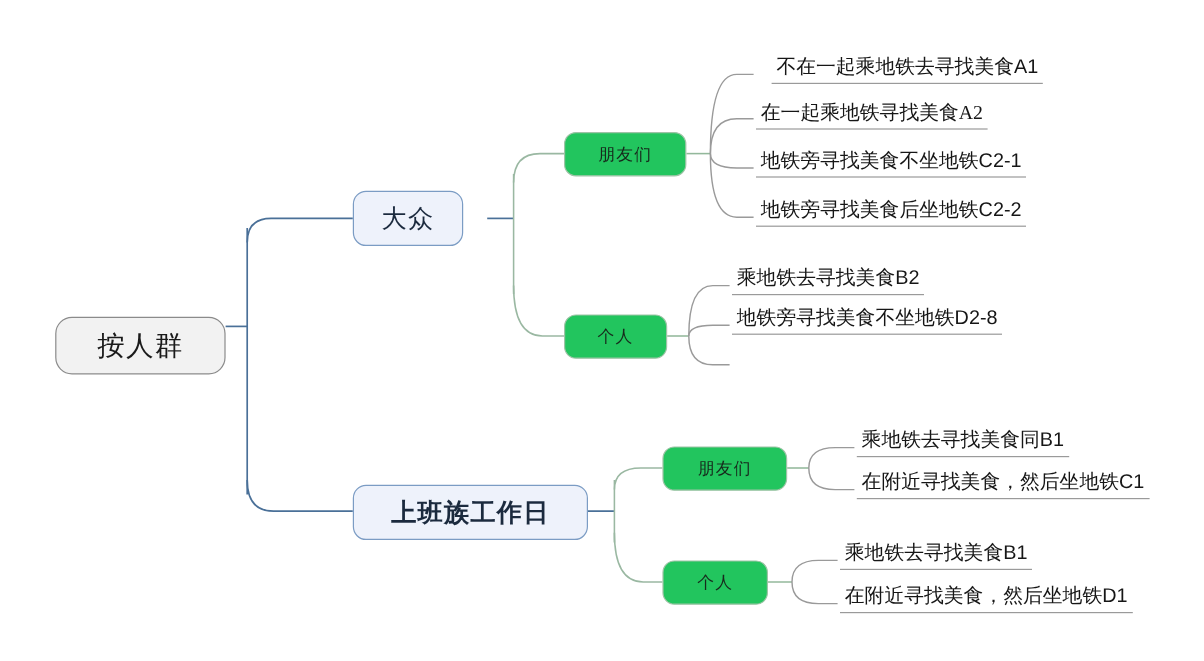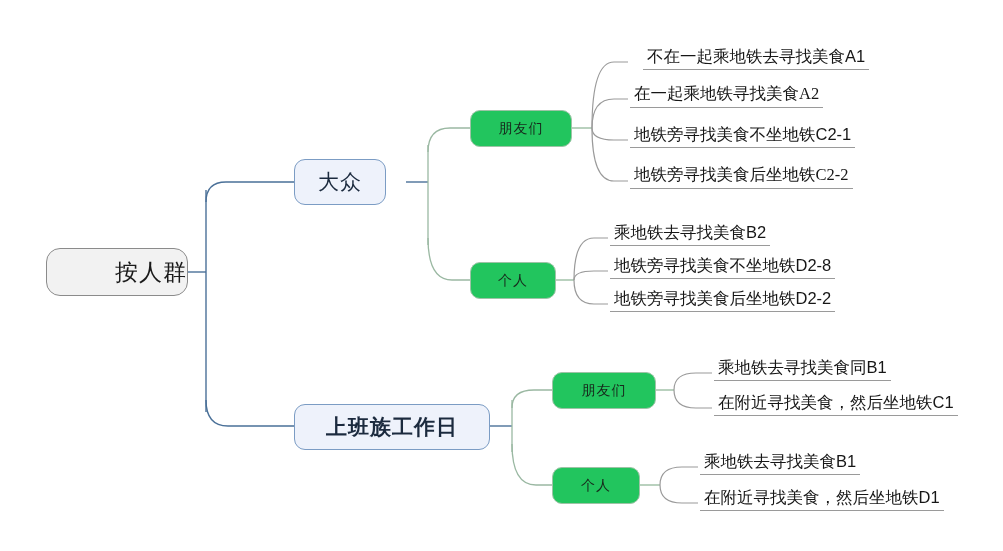--- a/index.html
+++ b/index.html
@@ -112,21 +112,21 @@
 
     <path d="M656,390 L674,390" fill="none" stroke="#93b89b" stroke-width="1.3"></path>
     <path d="M674,390 Q674,373 696,373 L712,373" fill="none" stroke="#9a9a9a" stroke-width="1.2"></path>
     <path d="M674,390 Q674,408 696,408 L712,408" fill="none" stroke="#9a9a9a" stroke-width="1.2"></path>
 
     <path d="M640,485 L660,485" fill="none" stroke="#93b89b" stroke-width="1.3"></path>
     <path d="M660,485 Q660,467 682,467 L698,467" fill="none" stroke="#9a9a9a" stroke-width="1.2"></path>
     <path d="M660,485 Q660,503 682,503 L698,503" fill="none" stroke="#9a9a9a" stroke-width="1.2"></path>
   </svg>
 
-  <div class="node node-root" style="left:46px; top:248px; width:142px; height:48px;justify-content:flex-end;">
+  <div class="node node-root" style="left:46px; top:264px; width:142px; height:48px;">
     <span>按人群</span>
   </div>
 
   <div class="node node-blue" style="left:294px; top:159px; width:92px; height:46px;">
     <span>大众</span>
   </div>
 
   <div class="node node-blue" style="left:294px; top:404px; width:196px; height:46px;font-weight:bold;">
     <span>上班族工作日</span>
   </div>
@@ -143,25 +143,24 @@
     <span>朋友们</span>
   </div>
 
   <div class="node node-green" style="left:552px; top:467px; width:88px; height:37px;">
     <span>个人</span>
   </div>
 
   <div class="leaf" style="left:630px; top:47px;margin-left:13px;">不在一起乘地铁去寻找美食A1</div>
   <div class="leaf" style="left:630px; top:85px;font-family:Liberation Serif, serif;">在一起乘地铁寻找美食A2</div>
   <div class="leaf" style="left:630px; top:125px;">地铁旁寻找美食不坐地铁C2-1</div>
-  <div class="leaf" style="left:630px; top:166px;font-family:Liberation Serif, serif;">地铁旁寻找美食后坐地铁C2-2</div>
+  <div class="leaf" style="left:630px; top:166px;">地铁旁寻找美食后坐地铁C2-2</div>
 
   <div class="leaf" style="left:610px; top:223px;">乘地铁去寻找美食B2</div>
   <div class="leaf" style="left:610px; top:256px;">地铁旁寻找美食不坐地铁D2-8</div>
-  <div class="leaf" style="left:610px; top:289px;">地铁旁寻找美食后坐地铁D2-2</div>
 
   <div class="leaf" style="left:714px; top:358px;">乘地铁去寻找美食同B1</div>
   <div class="leaf" style="left:714px; top:393px;">在附近寻找美食，然后坐地铁C1</div>
 
   <div class="leaf" style="left:700px; top:452px;">乘地铁去寻找美食B1</div>
   <div class="leaf" style="left:700px; top:488px;">在附近寻找美食，然后坐地铁D1</div>
 
 </div>
 
 </body></html>

